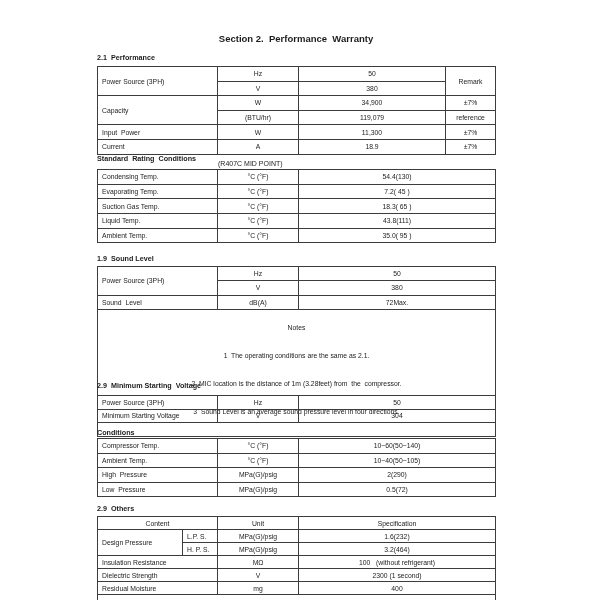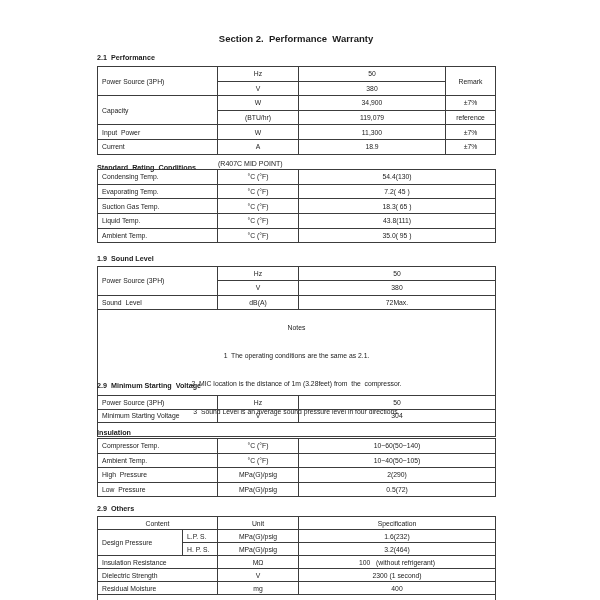--- a/index.html
+++ b/index.html
@@ -90,21 +90,21 @@
     </tr>
     <tr>
       <td class="lbl">Current</td>
       <td>A</td>
       <td>18.9</td>
       <td>±7%</td>
     </tr>
   </tbody>
     </table>
 
-  <div class="h" style="top:137px">Standard  Rating  Conditions</div>
+  <div class="h" style="top:128px">Standard  Rating  Conditions</div>
   <div class="sub" style="top:134px">(R407C MID POINT)</div>
 
   <table class="t t2" style="top:143px">
     <colgroup>
         <col style="width:120px">
         <col style="width:81px">
         <col style="width:197px">
       </colgroup>
     <tbody>
         <tr>
@@ -184,21 +184,21 @@
       <td>50</td>
     </tr>
     <tr>
       <td class="lbl">Minimum Starting Voltage</td>
       <td>V</td>
       <td>304</td>
     </tr>
   </tbody>
     </table>
 
-  <div class="h" style="top:402px">Insulation</div>
+  <div class="h" style="top:402px">Conditions</div>
 
   <table class="t t5" style="top:412px">
     <colgroup>
         <col style="width:120px">
         <col style="width:81px">
         <col style="width:197px">
       </colgroup>
     <tbody>
         <tr>
       <td class="lbl">Compressor Temp.</td>

